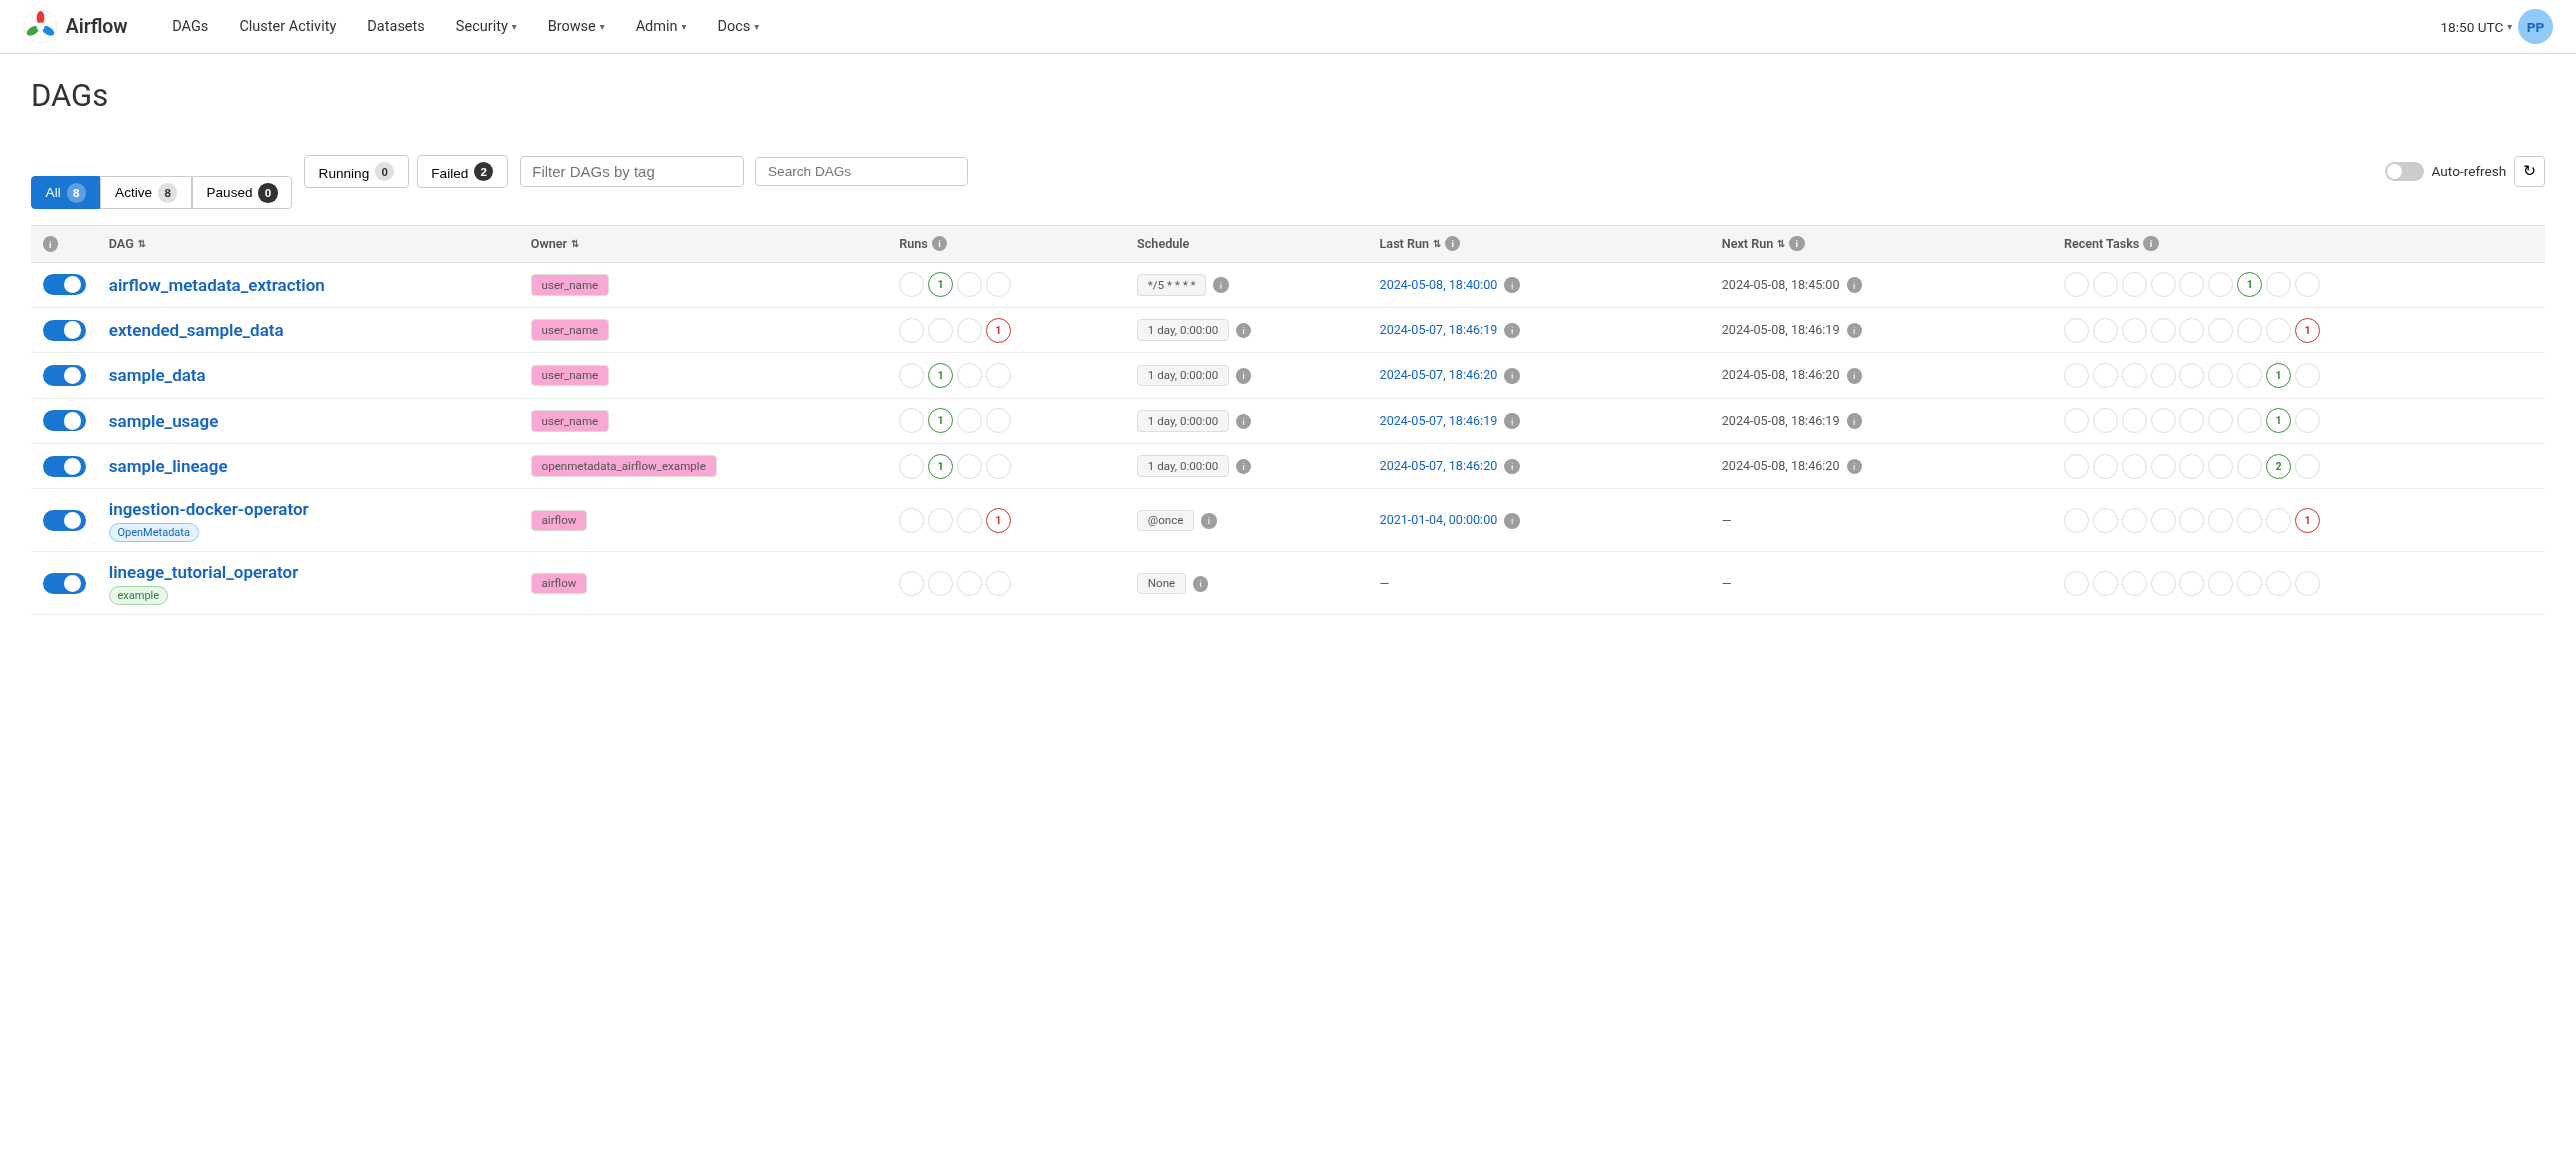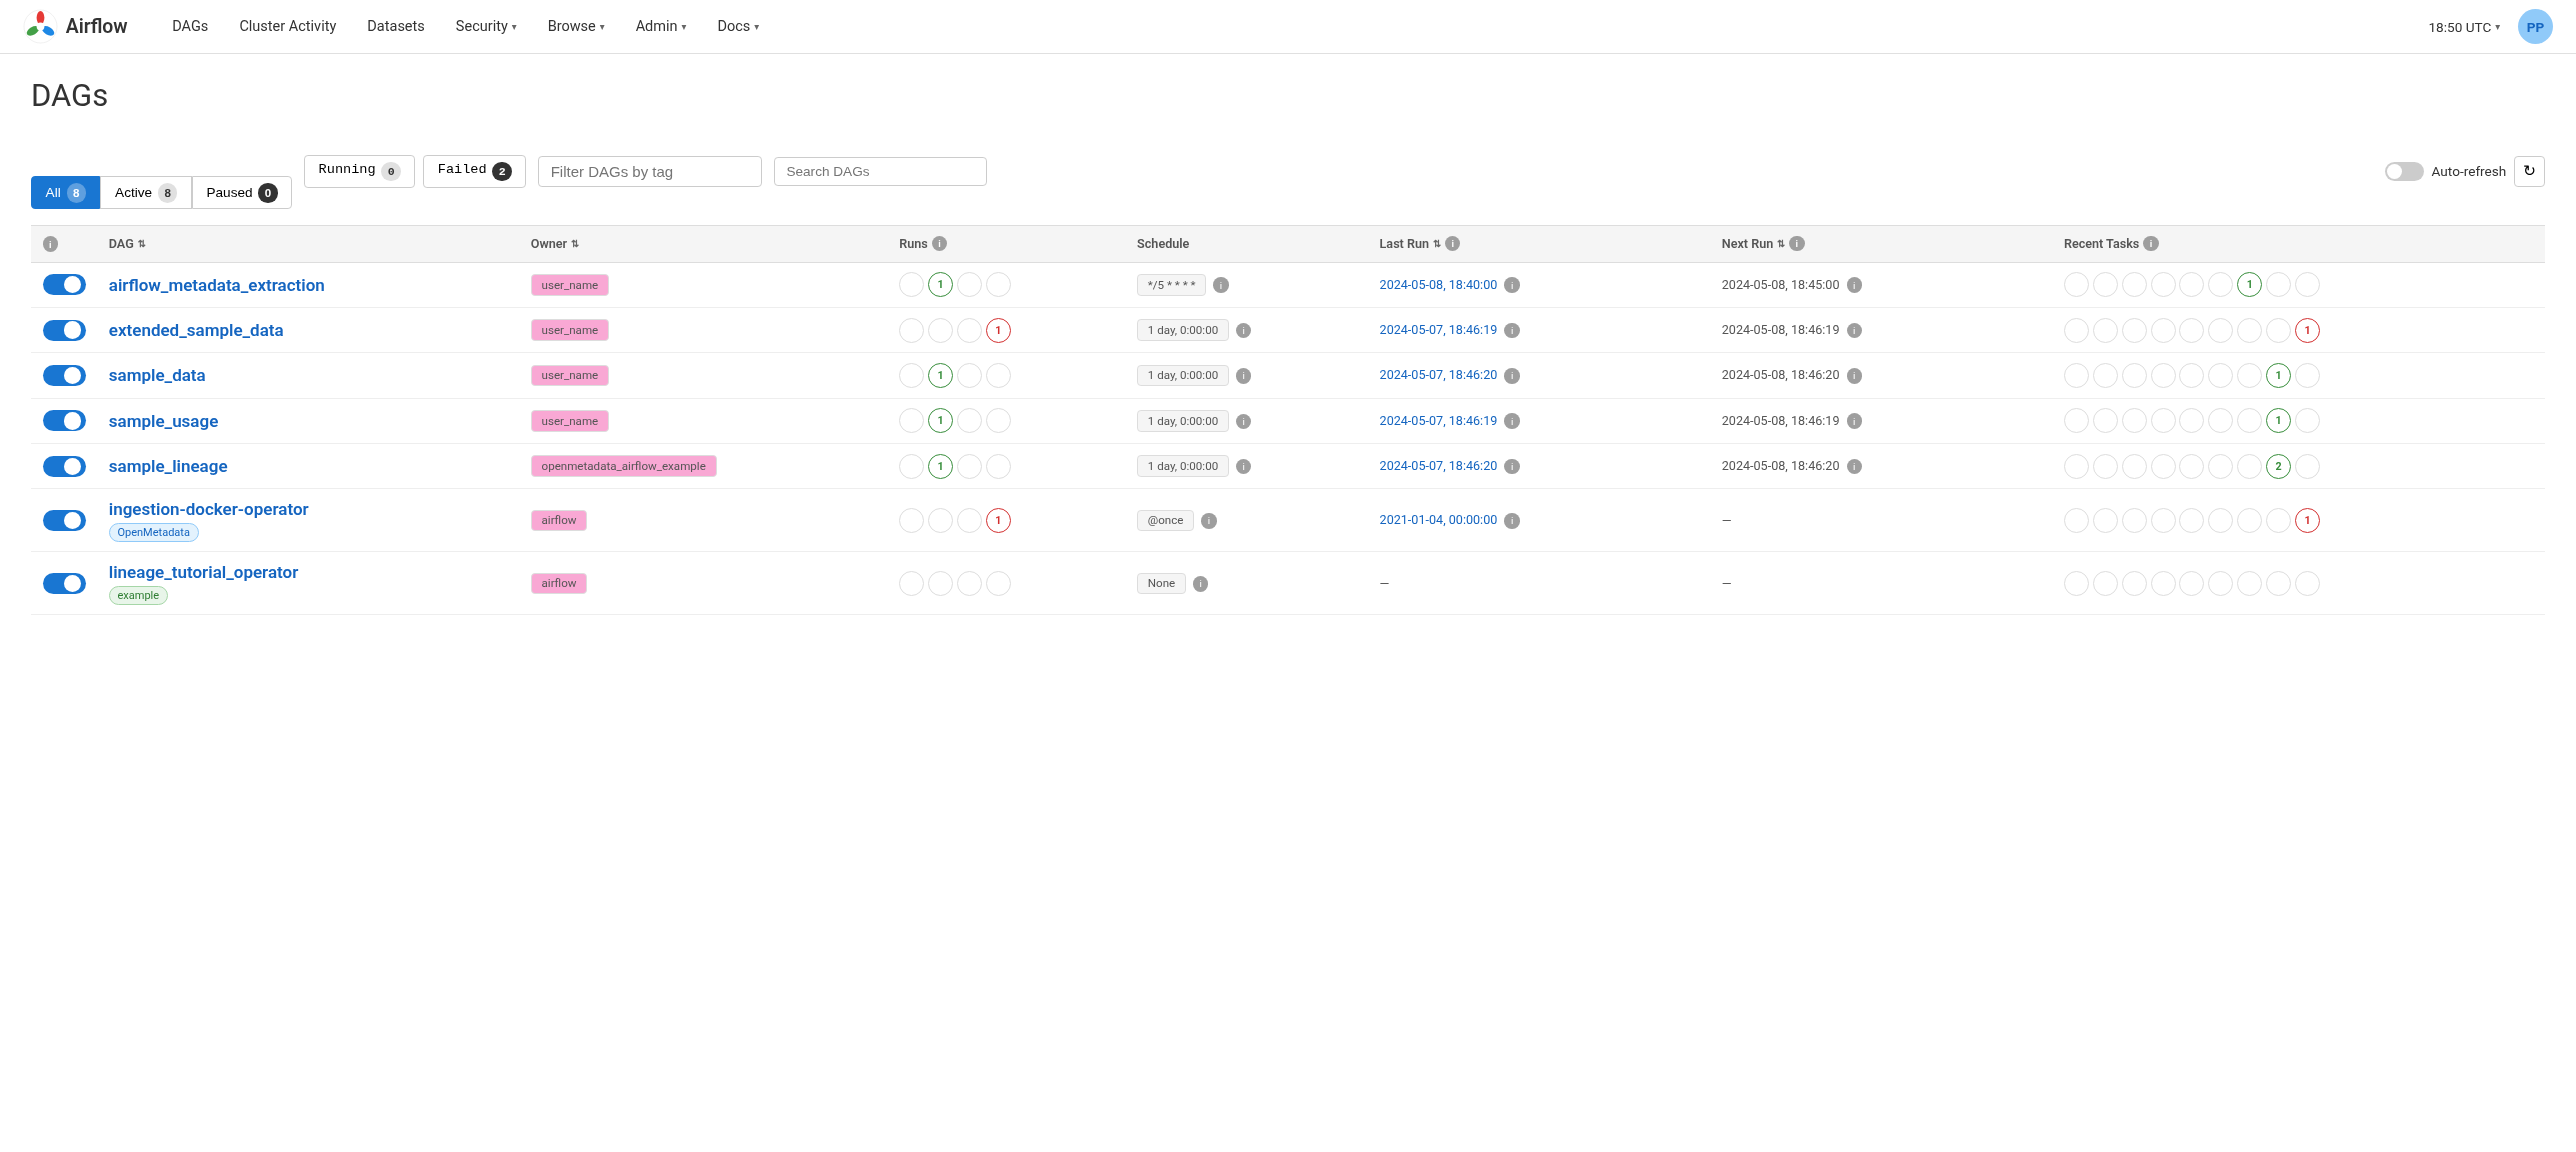--- a/index.html
+++ b/index.html
@@ -12,21 +12,21 @@
     }
     .nav-logo { display: flex; align-items: center; gap: 7.7px; margin-right: 31px; text-decoration: none; }
     .nav-logo-text { font-size: 19.4px; font-weight: 600; color: #333; }
     .nav-links { display: flex; align-items: center; gap: 3.9px; flex: 1; }
     .nav-item {
       padding: 5.8px 13.6px; color: #333; text-decoration: none; font-size: 14.5px;
       display: flex; align-items: center; gap: 3.9px; cursor: pointer;
       border-radius: 3.9px;
     }
     .nav-chevron { font-size: 9.7px; color: #666; }
-    .nav-right { display: flex; align-items: center; gap: 18px; margin-left: auto; }
+    .nav-right { display: flex; align-items: center; gap: 6px; margin-left: auto; }
     .nav-time { font-size: 13.6px; color: #333; display: flex; align-items: center; gap: 3.9px; }
     .nav-avatar {
       width: 35px; height: 35px; border-radius: 50%; background: #90caf9;
       display: flex; align-items: center; justify-content: center;
       font-weight: 700; font-size: 13.6px; color: #1565c0; cursor: pointer;
     }
 
     
     .page { padding: 23px 31px; }
     .page-title { font-size: 31px; font-weight: 400; margin-bottom: 19.4px; }
@@ -46,21 +46,21 @@
       min-width: 19.4px; height: 19.4px; border-radius: 9.7px; padding: 0 4.8px;
       font-size: 11.6px; font-weight: 700;
     }
     .badge-white { background: rgba(255,255,255,0.3); color: #fff; }
     .badge-dark { background: #333; color: #fff; }
     .badge-light { background: #e0e0e0; color: #333; }
 
     .status-group { display: flex; gap: 7.7px; }
     .status-btn {
       padding: 5.8px 13.6px; border: 1px solid #ccc; background: #fff; border-radius: 3.9px;
-      cursor: pointer; font-size: 13.6px; display: flex; align-items: flex-start; gap: 5.8px; font-family: Liberation Mono, monospace;
+      cursor: pointer; font-size: 13.6px; display: flex; align-items: flex-end; gap: 5.8px;
     }
 
     .filter-input {
       padding: 5.8px 11.6px; border: 1px solid #ccc; border-radius: 3.9px;
       font-size: 15px; min-width: 174px; color: #666;
     }
     .search-input {
       padding: 5.8px 11.6px; border: 1px solid #ccc; border-radius: 3.9px;
       font-size: 13.6px; min-width: 213px; color: #666;
     }

